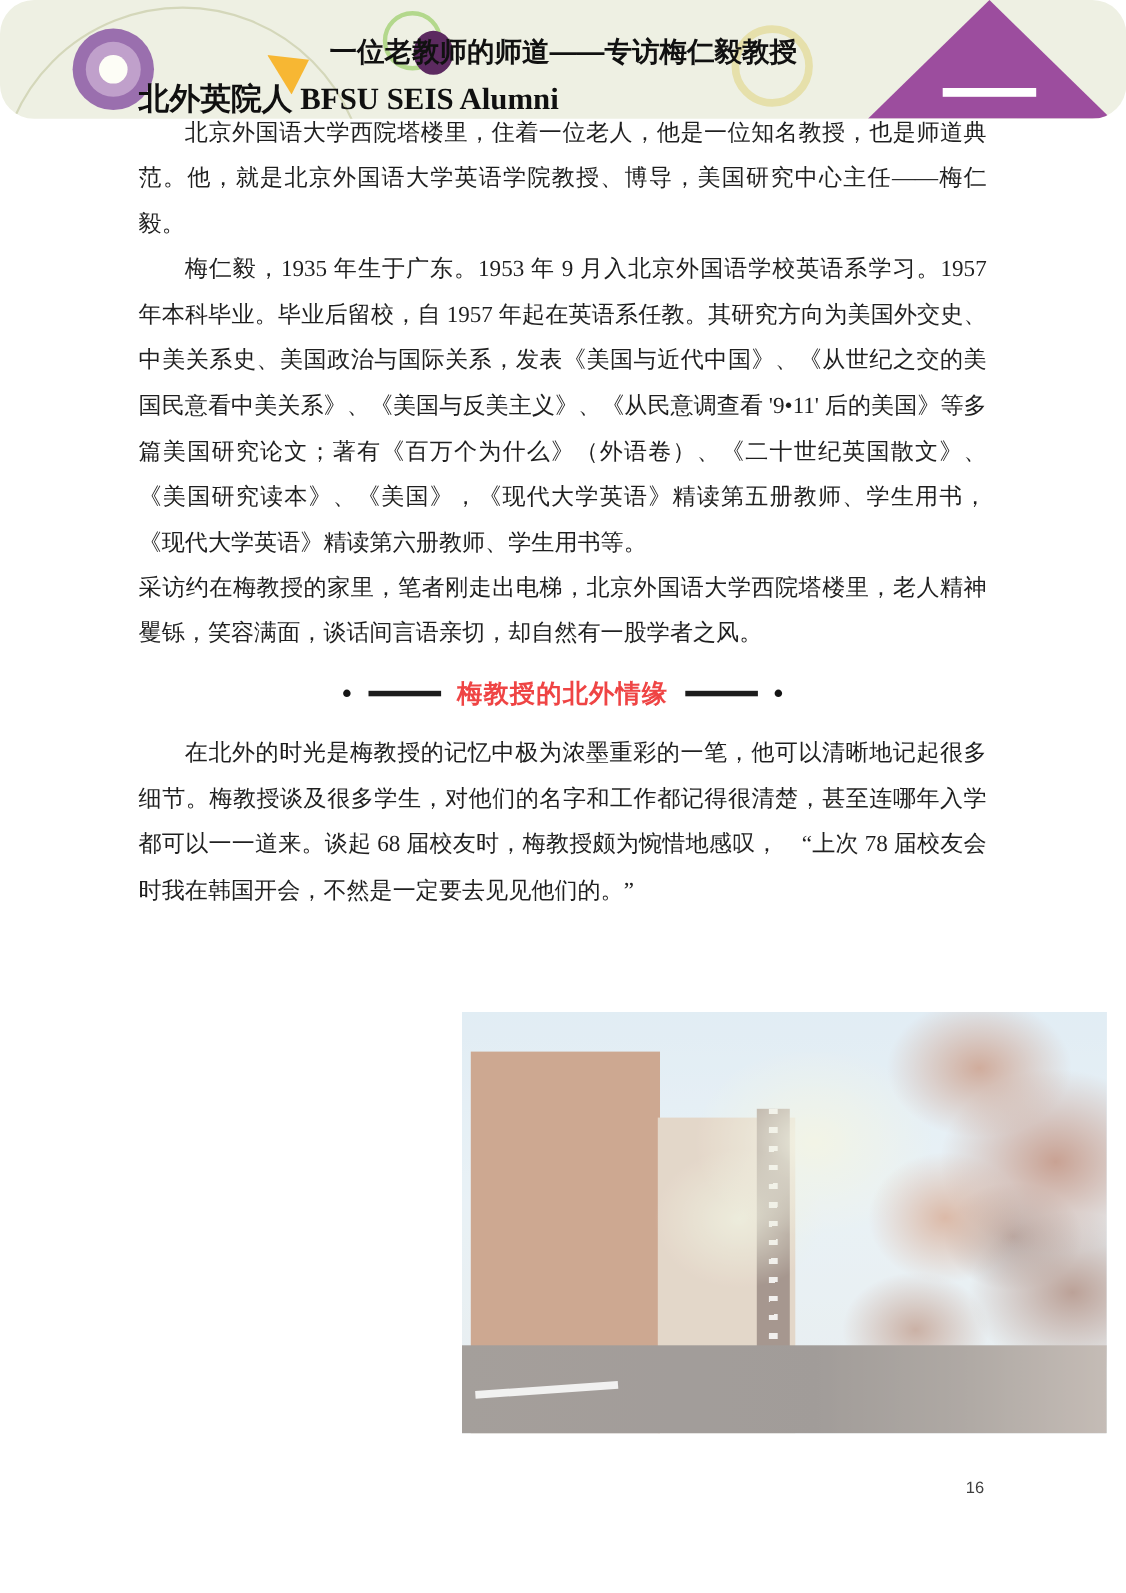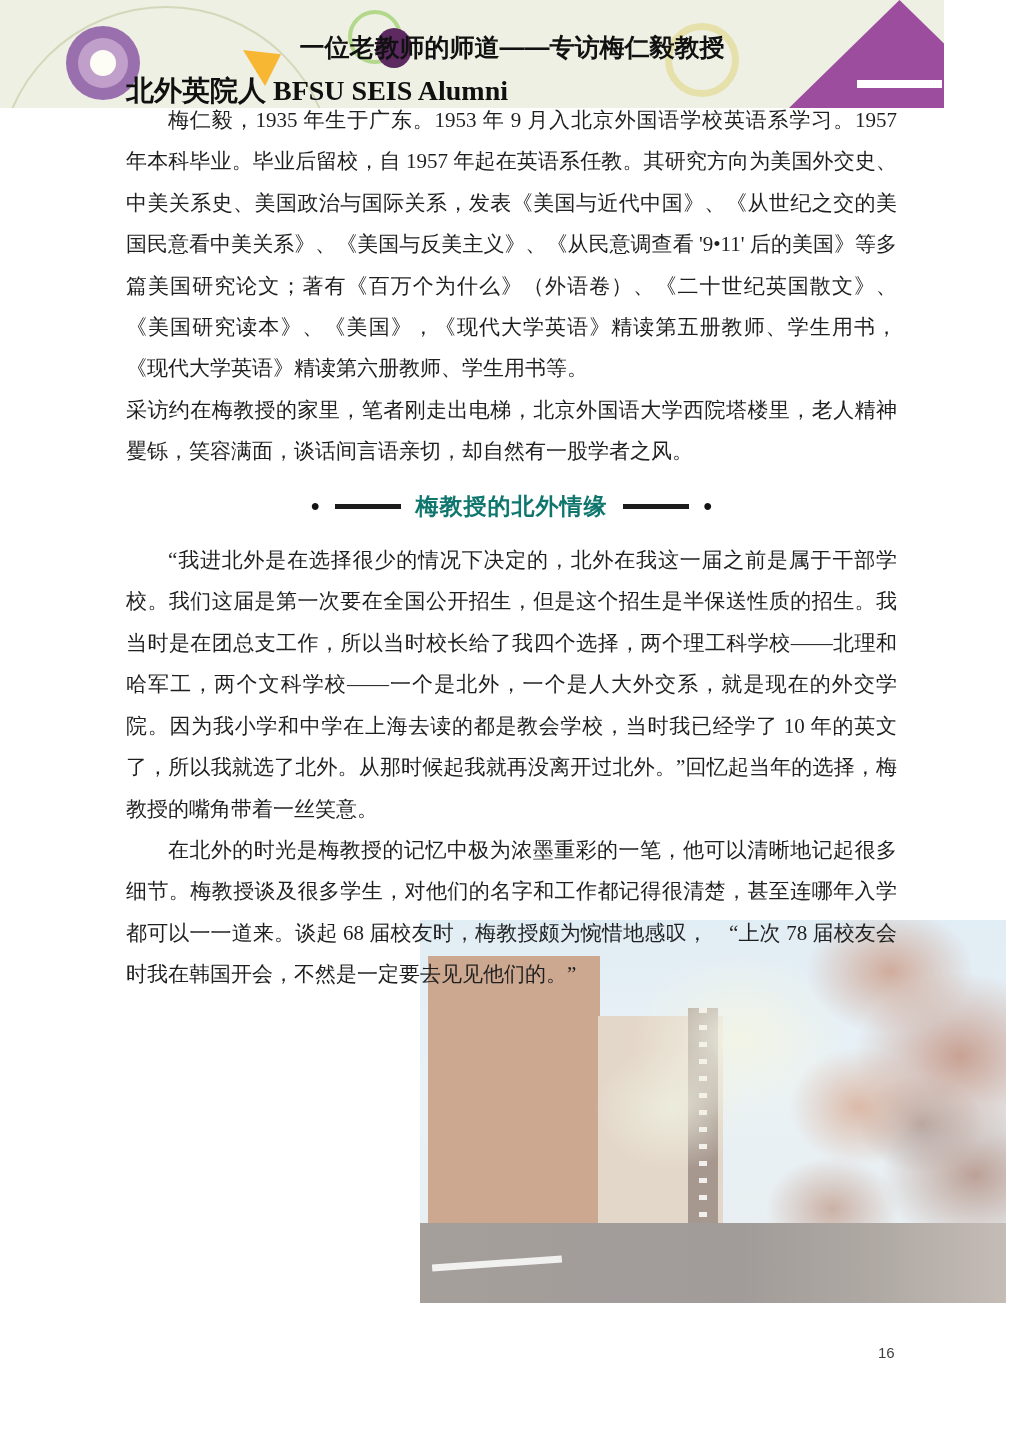--- a/index.html
+++ b/index.html
@@ -1,20 +1,20 @@
 <!DOCTYPE html>
 <html lang="zh"><head>
 <meta charset="utf-8">
 <style>
   html,body{margin:0;padding:0;background:#fff;}
   .page{position:relative;width:1024px;height:1448px;background:#ffffff;overflow:hidden;
         font-family:"Liberation Serif",serif;color:#1f1f1f;}
 
   
-  .banner{position:absolute;left:0;top:0;width:944px;height:108px;background:#eef0e3;overflow:hidden;}
+  .banner{position:absolute;left:0;top:0;width:1024px;height:108px;background:#eef0e3;overflow:hidden;border-radius:31px;}
   .arc{position:absolute;left:-2px;top:6px;width:332px;height:332px;border:2px solid #d4d7ba;
        border-radius:50%;background:transparent;}
   .donut{position:absolute;left:66px;top:26px;width:74px;height:74px;border-radius:50%;
          background:#9a6fae;display:flex;align-items:center;justify-content:center;}
   .donut-mid{width:50px;height:50px;border-radius:50%;background:#c0a0cb;
              display:flex;align-items:center;justify-content:center;}
   .donut-core{width:26px;height:26px;border-radius:50%;background:#fdfdf6;}
   .tri-yellow{position:absolute;left:243px;top:50px;width:38px;height:36px;background:#f7b733;
               clip-path:polygon(0 0,100% 12%,58% 100%);}
   .ring-green{position:absolute;left:348px;top:10px;width:46px;height:46px;border:4px solid #b3d88c;
@@ -60,21 +60,21 @@
   .title{margin:0;padding-top:30px;text-align:center;font-family:"Liberation Sans",sans-serif;
          font-weight:bold;font-size:25px;line-height:34px;color:#111;}
   .bodytext{margin:36px 127px 0 126px;width:771px;font-size:21px;line-height:41.4px;
             text-align:justify;}
   .bodytext p{margin:0;}
   .bodytext p.indent{text-indent:2em;}
   .section-heading{display:flex;align-items:center;justify-content:center;gap:15px;
                    margin:13px 0;font-family:"Liberation Sans",sans-serif;font-weight:bold;}
   .section-heading .bullet{font-size:24px;color:#141414;line-height:1;}
   .section-heading .dash{width:66px;height:5px;background:#1c1c1c;}
-  .section-heading .label{font-size:23px;color:#0f766e;letter-spacing:1px;}
+  .section-heading .label{font-size:23px;color:#ef4444;letter-spacing:1px;}
 
   .page-number{position:absolute;left:878px;top:1344px;width:40px;
                font-family:"Liberation Sans",sans-serif;font-size:15px;color:#3f3f3f;z-index:2;}
 </style>
 </head>
 <body>
 
 <div class="page">
 
   <header class="banner">
@@ -103,30 +103,30 @@
     <div class="ph-ground">
       <div class="ph-roadmark"></div>
     </div>
     <div class="ph-wash"></div>
   </div>
 
   <main class="content">
     <h1 class="title">一位老教师的师道——专访梅仁毅教授</h1>
 
     <div class="bodytext">
+      <p class="indent">北京外国语大学西院塔楼里，住着一位老人，他是一位知名教授，也是师道典范。他，就是北京外国语大学英语学院教授、博导，美国研究中心主任——梅仁毅。</p>
       <p class="indent">梅仁毅，1935 年生于广东。1953 年 9 月入北京外国语学校英语系学习。1957 年本科毕业。毕业后留校，自 1957 年起在英语系任教。其研究方向为美国外交史、中美关系史、美国政治与国际关系，发表《美国与近代中国》、《从世纪之交的美国民意看中美关系》、《美国与反美主义》、《从民意调查看 '9•11' 后的美国》等多篇美国研究论文；著有《百万个为什么》（外语卷）、《二十世纪英国散文》、《美国研究读本》、《美国》，《现代大学英语》精读第五册教师、学生用书，《现代大学英语》精读第六册教师、学生用书等。</p>
       <p>采访约在梅教授的家里，笔者刚走出电梯，北京外国语大学西院塔楼里，老人精神矍铄，笑容满面，谈话间言语亲切，却自然有一股学者之风。</p>
 
       <div class="section-heading">
         <span class="bullet">•</span>
         <span class="dash"></span>
         <span class="label">梅教授的北外情缘</span>
         <span class="dash"></span>
         <span class="bullet">•</span>
       </div>
 
-      <p class="indent">“我进北外是在选择很少的情况下决定的，北外在我这一届之前是属于干部学校。我们这届是第一次要在全国公开招生，但是这个招生是半保送性质的招生。我当时是在团总支工作，所以当时校长给了我四个选择，两个理工科学校——北理和哈军工，两个文科学校——一个是北外，一个是人大外交系，就是现在的外交学院。因为我小学和中学在上海去读的都是教会学校，当时我已经学了 10 年的英文了，所以我就选了北外。从那时候起我就再没离开过北外。”回忆起当年的选择，梅教授的嘴角带着一丝笑意。</p>
       <p class="indent">在北外的时光是梅教授的记忆中极为浓墨重彩的一笔，他可以清晰地记起很多细节。梅教授谈及很多学生，对他们的名字和工作都记得很清楚，甚至连哪年入学都可以一一道来。谈起 68 届校友时，梅教授颇为惋惜地感叹，　“上次 78 届校友会时我在韩国开会，不然是一定要去见见他们的。”</p>
     </div>
   </main>
 
   <div class="page-number">16</div>
 </div>
 
 </body></html>

